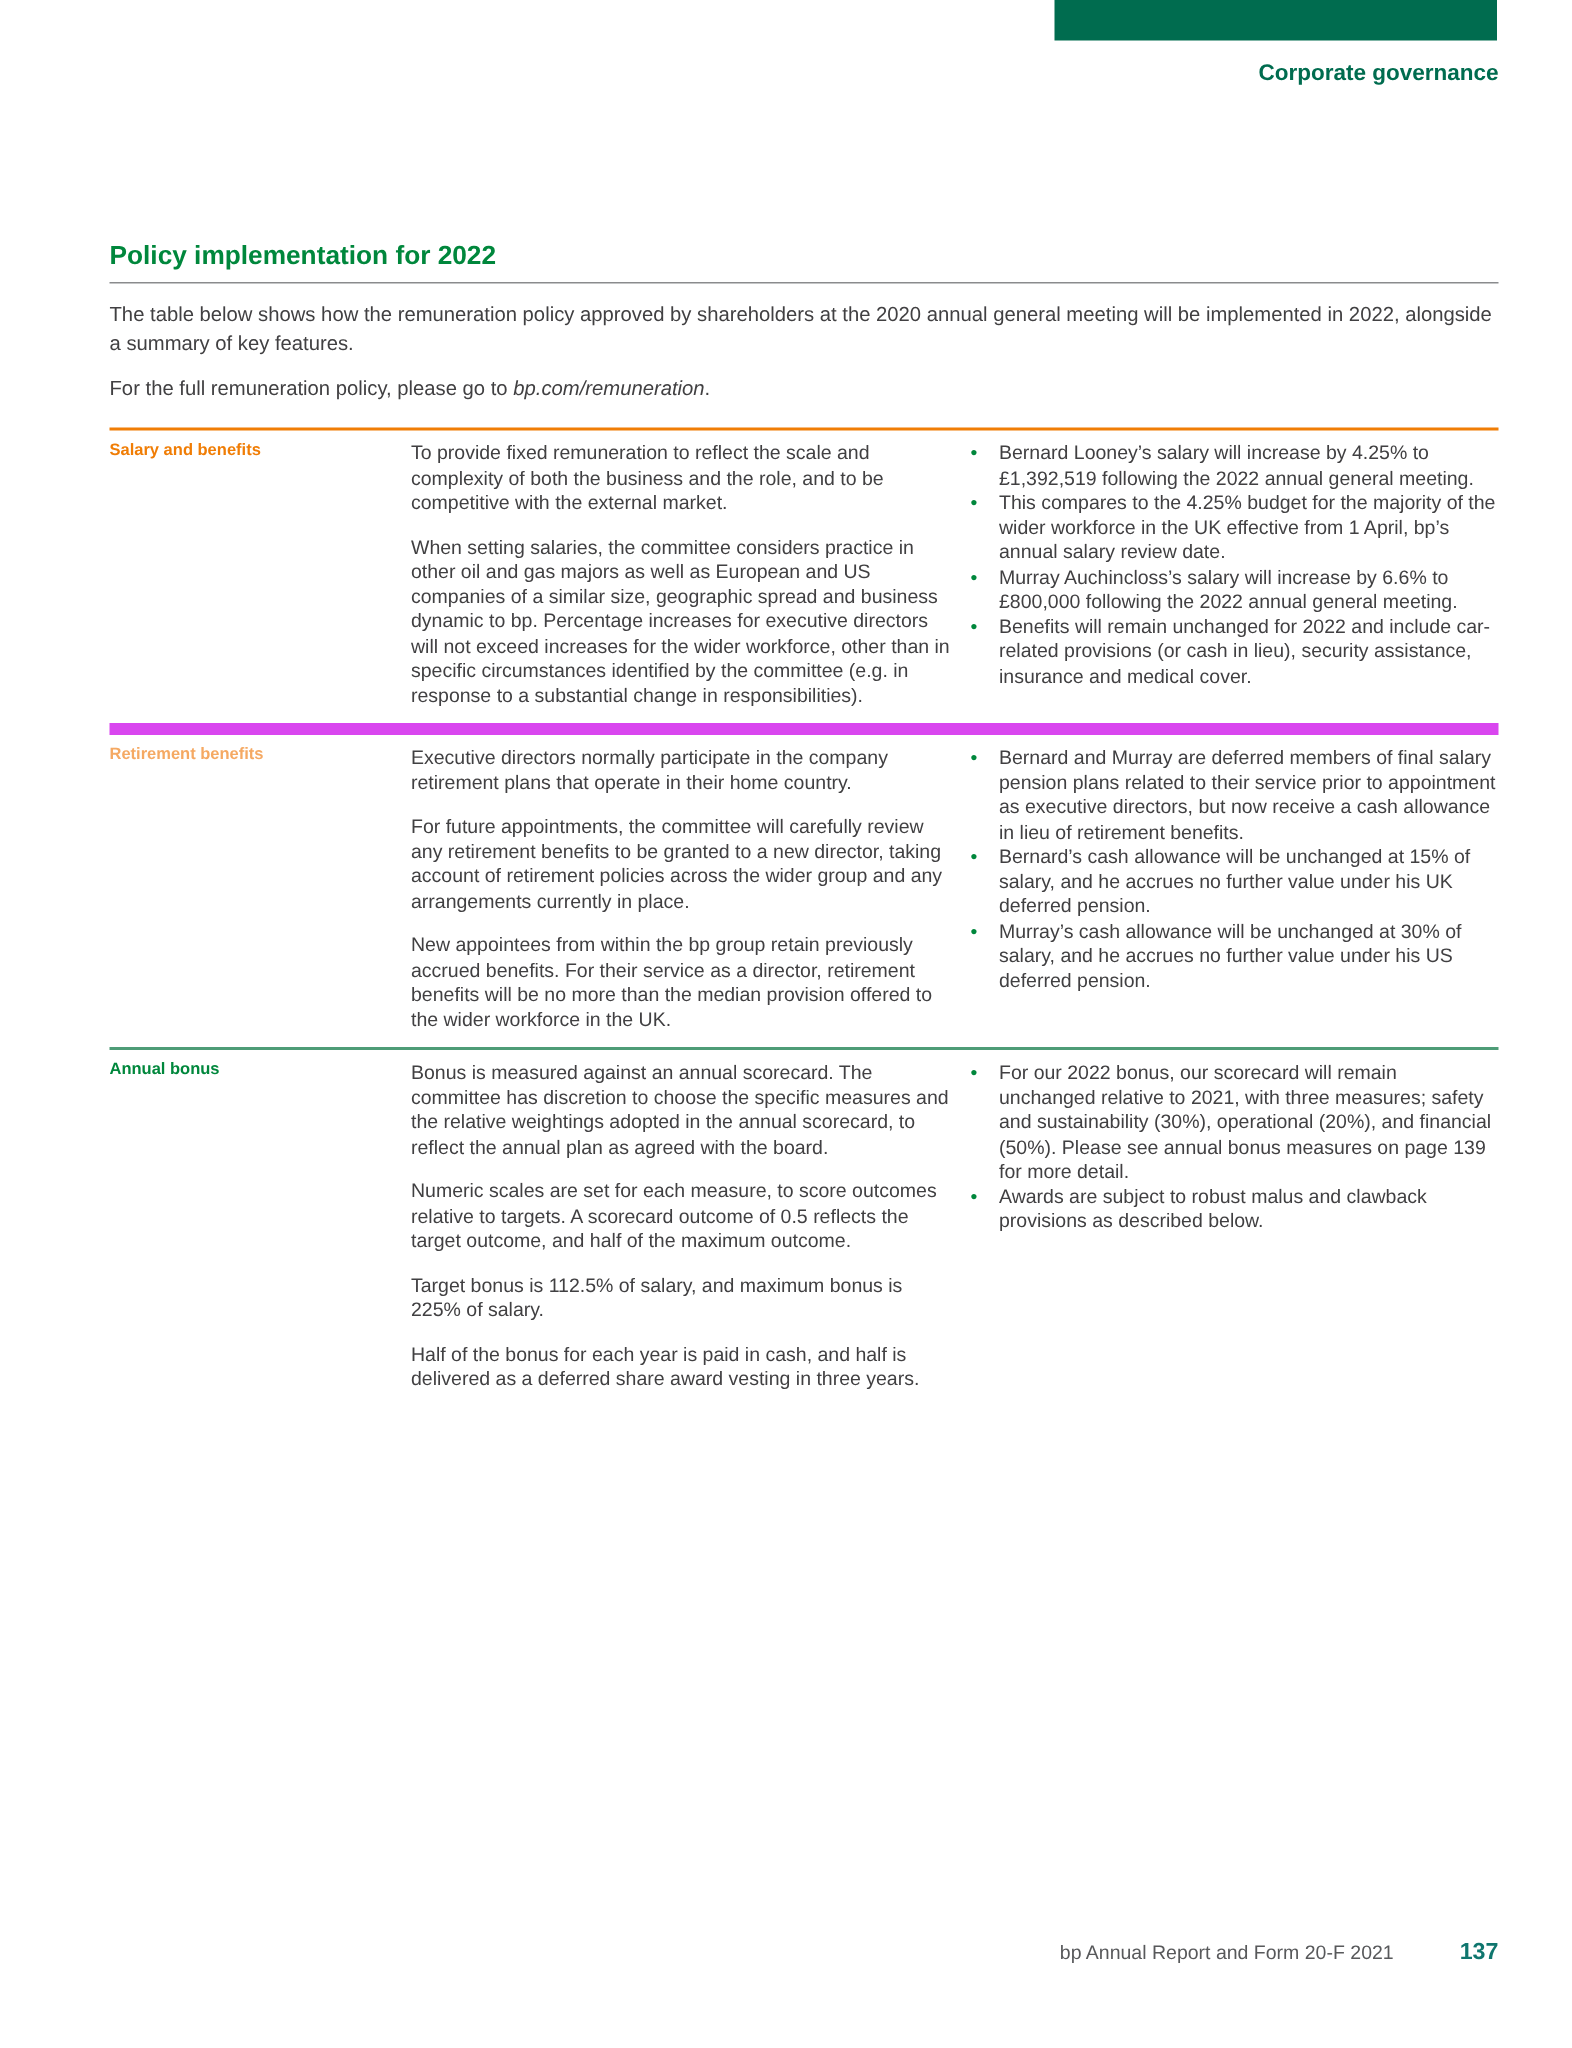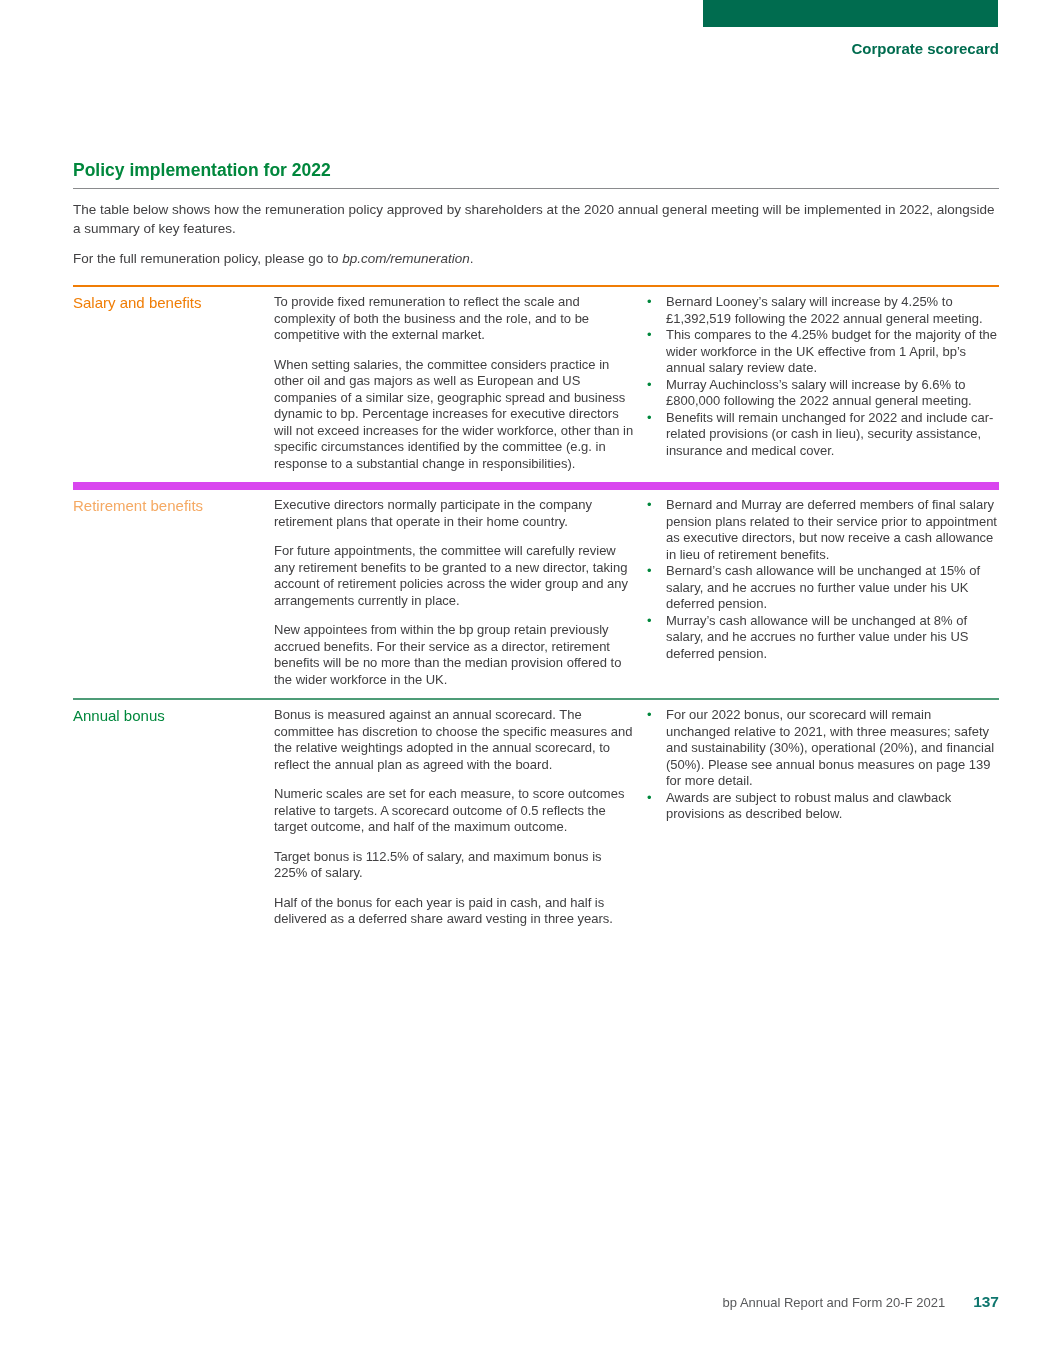--- a/index.html
+++ b/index.html
@@ -35,50 +35,50 @@
   .intro em { font-style: italic; }
   .policy-table { margin-top: 17px; }
   .policy-row {
     display: grid;
     grid-template-columns: 201px 371px 354px;
     padding: 7px 0 10px 0;
   }
   .policy-row.salary     { border-top: 2px solid #F07D05; }
   .policy-row.retirement { border-top: 8px solid #d946ef; }
   .policy-row.bonus      { border-top: 2px solid #4E9C77; }
-  .row-label { font-size: 15px; font-weight: normal; }
+  .row-label { font-size: 11px; font-weight: bold; }
   .salary     .row-label { color: #F07D05; }
   .retirement .row-label { color: #F5A963; }
   .bonus      .row-label { color: #00873C; }
   .row-desc p {
     font-size: 13px; line-height: 16.5px;
     margin: 0 0 13px 0; padding-right: 10px;
   }
   .row-desc p:last-child { margin-bottom: 0; }
   .row-bullets ul {
     list-style: none; margin: 0; padding: 0;
     font-size: 13px; line-height: 16.5px;
   }
   .row-bullets li { position: relative; padding-left: 21px; }
   .row-bullets .dot {
     position: absolute; left: 2px; top: 0;
     color: #00873C; font-size: 13px;
   }
   .footer {
     position: absolute; top: 1293px; right: 49px;
-    display: flex; align-items: baseline; gap: 28px;
+    display: flex; align-items: baseline; gap: 44px;
   }
   .footer-title { font-size: 13px; color: #58595B; }
   .footer-page  { font-size: 15.5px; font-weight: bold; color: #0f766e; }
 </style>
 </head>
 <body>
 
 <div class="corner-bar"></div>
-<div class="section-label">Corporate scorecard</div>
+<div class="section-label">Corporate governance</div>
 
 <div class="content">
   <h1 class="page-title">Policy implementation for 2022</h1>
 
   <div class="intro">
     <p>The table below shows how the remuneration policy approved by shareholders at the 2020 annual general meeting will be implemented in 2022, alongside a summary of key features.</p>
     <p><span>For the full remuneration policy, please go to </span><em>bp.com/remuneration</em><span>.</span></p>
   </div>
 
   <div class="policy-table">
@@ -103,21 +103,21 @@
       <div class="row-label">Retirement benefits</div>
       <div class="row-desc">
         <p>Executive directors normally participate in the company retirement plans that operate in their home country.</p>
         <p>For future appointments, the committee will carefully review any retirement benefits to be granted to a new director, taking account of retirement policies across the wider group and any arrangements currently in place.</p>
         <p>New appointees from within the bp group retain previously accrued benefits. For their service as a director, retirement benefits will be no more than the median provision offered to the wider workforce in the UK.</p>
       </div>
       <div class="row-bullets">
         <ul>
           <li><span class="dot">•</span><span>Bernard and Murray are deferred members of final salary pension plans related to their service prior to appointment as executive directors, but now receive a cash allowance in lieu of retirement benefits.</span></li>
           <li><span class="dot">•</span><span>Bernard’s cash allowance will be unchanged at 15% of salary, and he accrues no further value under his UK deferred pension.</span></li>
-          <li><span class="dot">•</span><span>Murray’s cash allowance will be unchanged at 8% of salary, and he accrues no further value under his US deferred pension.</span></li>
+          <li><span class="dot">•</span><span>Murray’s cash allowance will be unchanged at 30% of salary, and he accrues no further value under his US deferred pension.</span></li>
         </ul>
       </div>
     </div>
 
     <div class="policy-row bonus">
       <div class="row-label">Annual bonus</div>
       <div class="row-desc">
         <p>Bonus is measured against an annual scorecard. The committee has discretion to choose the specific measures and the relative weightings adopted in the annual scorecard, to reflect the annual plan as agreed with the board.</p>
         <p>Numeric scales are set for each measure, to score outcomes relative to targets. A scorecard outcome of 0.5 reflects the target outcome, and half of the maximum outcome.</p>
         <p>Target bonus is 112.5% of salary, and maximum bonus is 225% of salary.</p>

